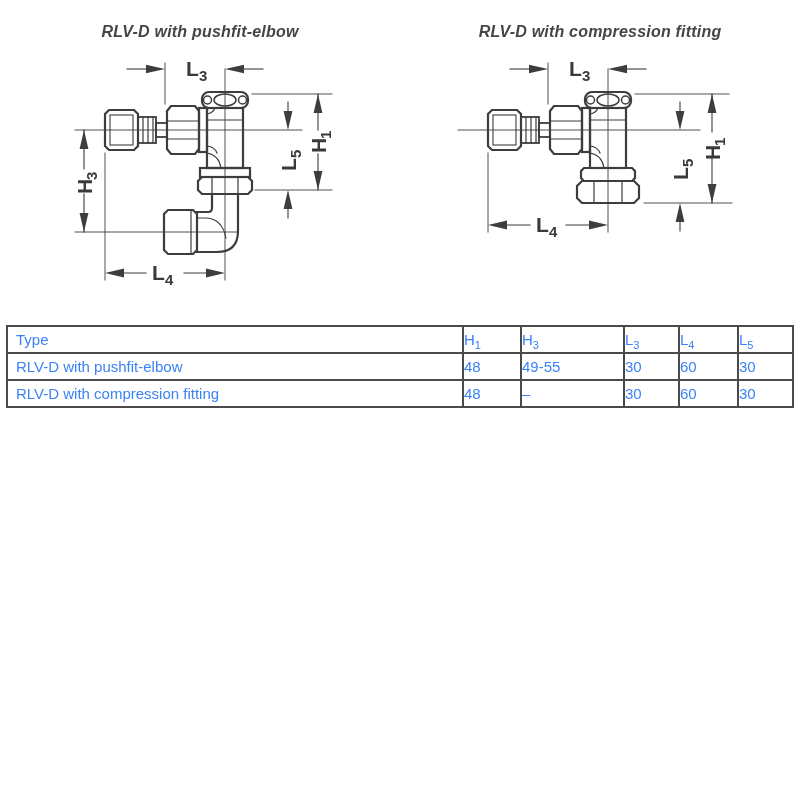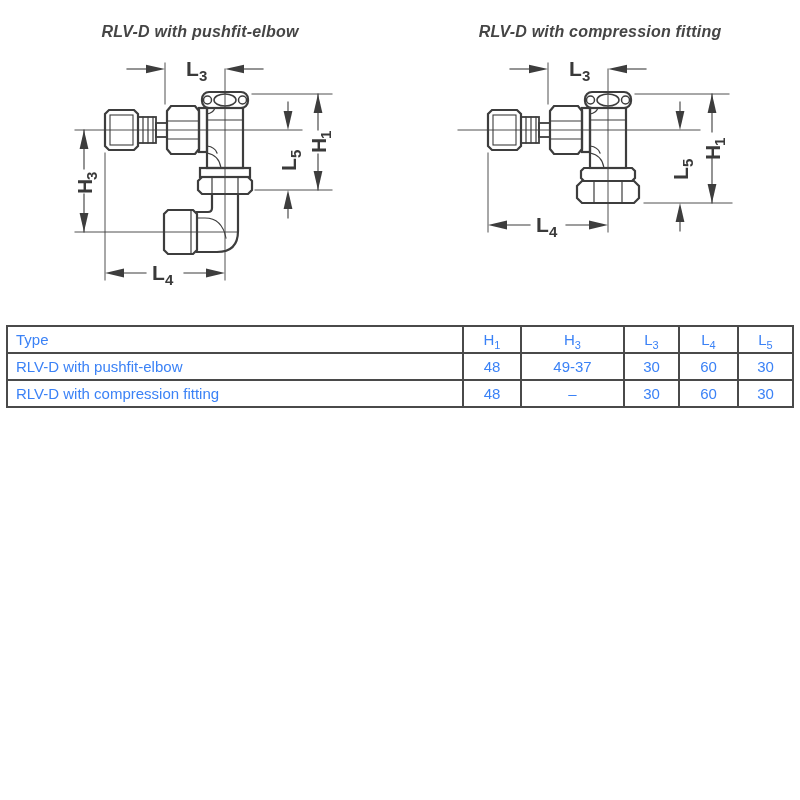--- a/index.html
+++ b/index.html
@@ -21,21 +21,21 @@
   #spec-table{
     position:absolute;left:6px;top:325px;width:786px;
     border-collapse:collapse;table-layout:fixed;
     font-size:15px;color:#3b82f6;
   }
   #spec-table td,#spec-table th{
     border:2px solid #4a4a4a;height:25px;padding:0;
     font-weight:normal;vertical-align:middle;background:#ffffff;
   }
   .cell-left{text-align:left;padding-left:8px !important;}
-  .cell-center{text-align:center;border-radius:8px;}
+  .cell-center{text-align:left;border-radius:8px;}
   .hdr-sub,.cell-sub{font-size:11px;position:relative;top:4px;}
 </style>
 </head>
 <body>
 
 <div id="canvas">
 
   <div id="title-1" class="diagram-title">RLV-D with pushfit-elbow</div>
   <div id="title-2" class="diagram-title">RLV-D with compression fitting</div>
 
@@ -233,21 +233,21 @@
         <th class="cell-left">Type</th>
         <th class="cell-center"><span>H</span><span class="hdr-sub">1</span></th>
         <th class="cell-center"><span>H</span><span class="hdr-sub">3</span></th>
         <th class="cell-center"><span>L</span><span class="hdr-sub">3</span></th>
         <th class="cell-center"><span>L</span><span class="hdr-sub">4</span></th>
         <th class="cell-center"><span>L</span><span class="hdr-sub">5</span></th>
       </tr>
       <tr>
         <td class="cell-left">RLV-D with pushfit-elbow</td>
         <td class="cell-center">48</td>
-        <td class="cell-center">49-37</td>
+        <td class="cell-center">49-55</td>
         <td class="cell-center">30</td>
         <td class="cell-center">60</td>
         <td class="cell-center">30</td>
       </tr>
       <tr>
         <td class="cell-left">RLV-D with compression fitting</td>
         <td class="cell-center">48</td>
         <td class="cell-center">–</td>
         <td class="cell-center">30</td>
         <td class="cell-center">60</td>

